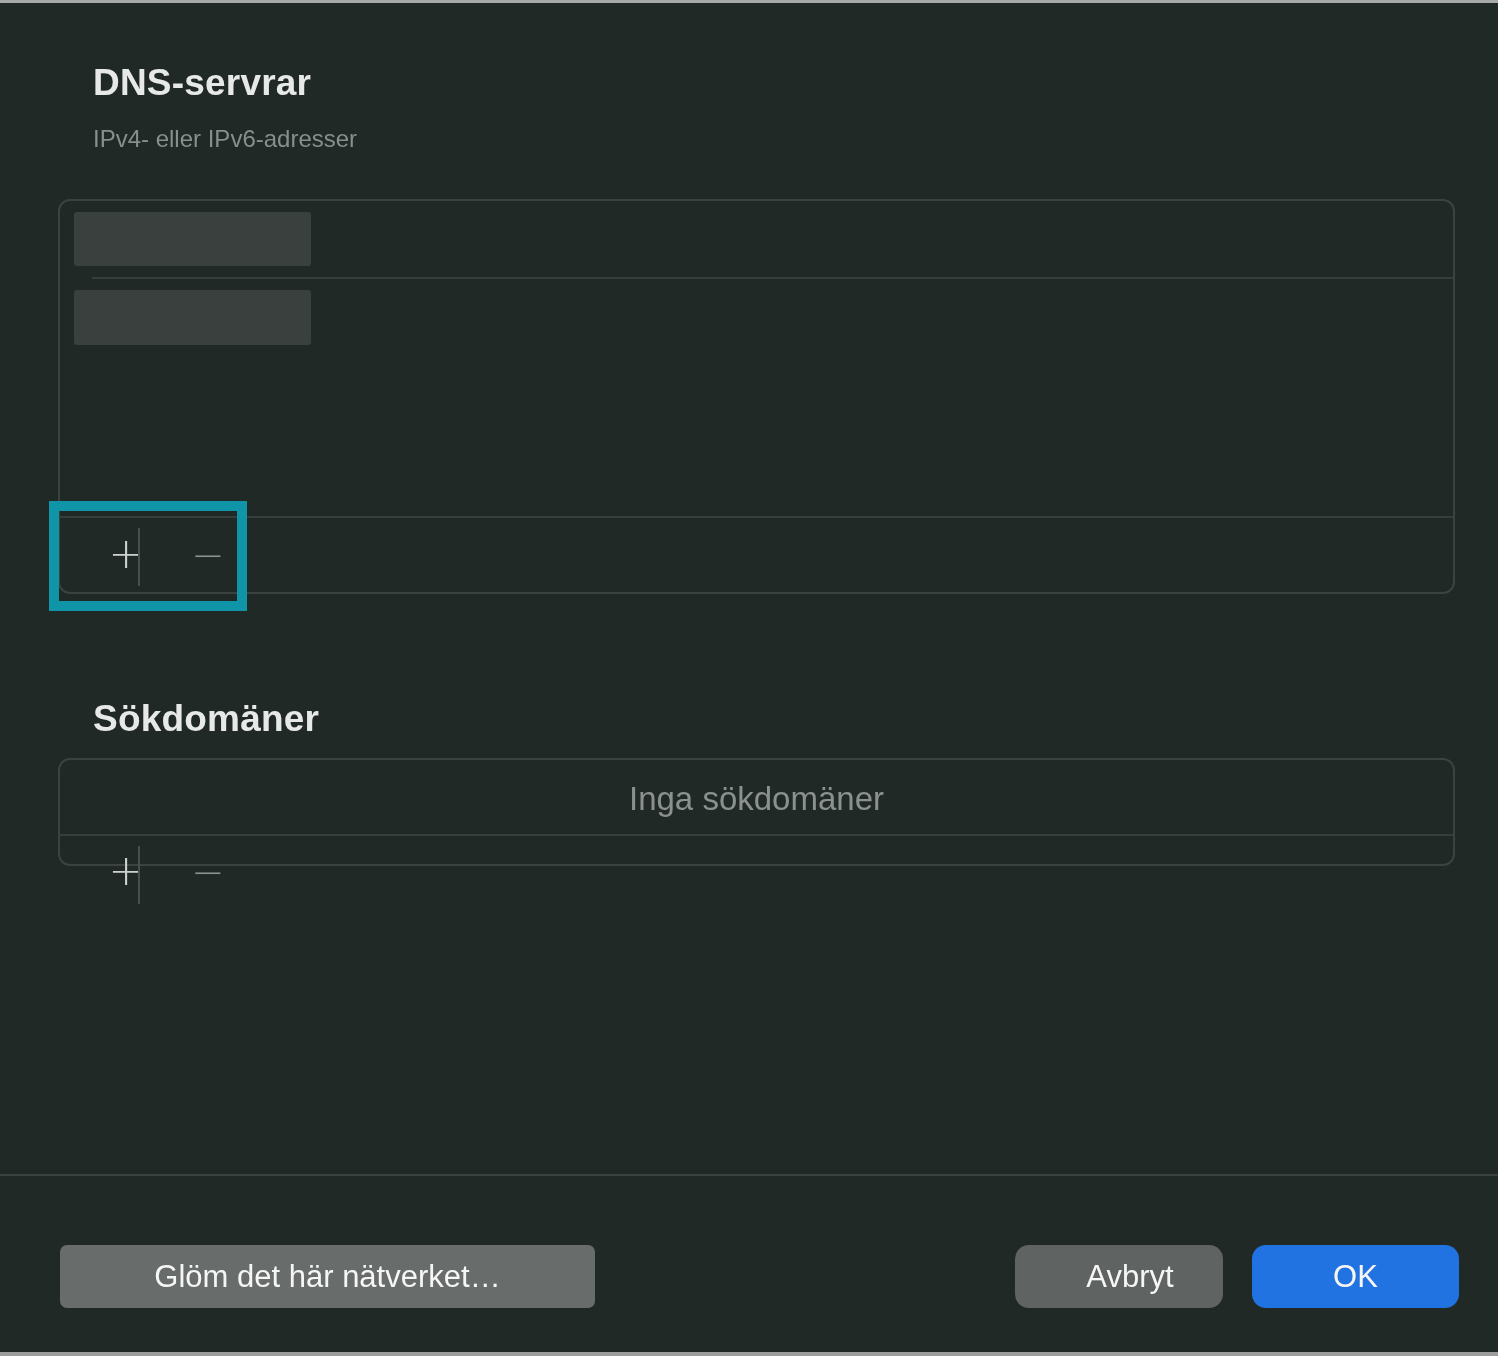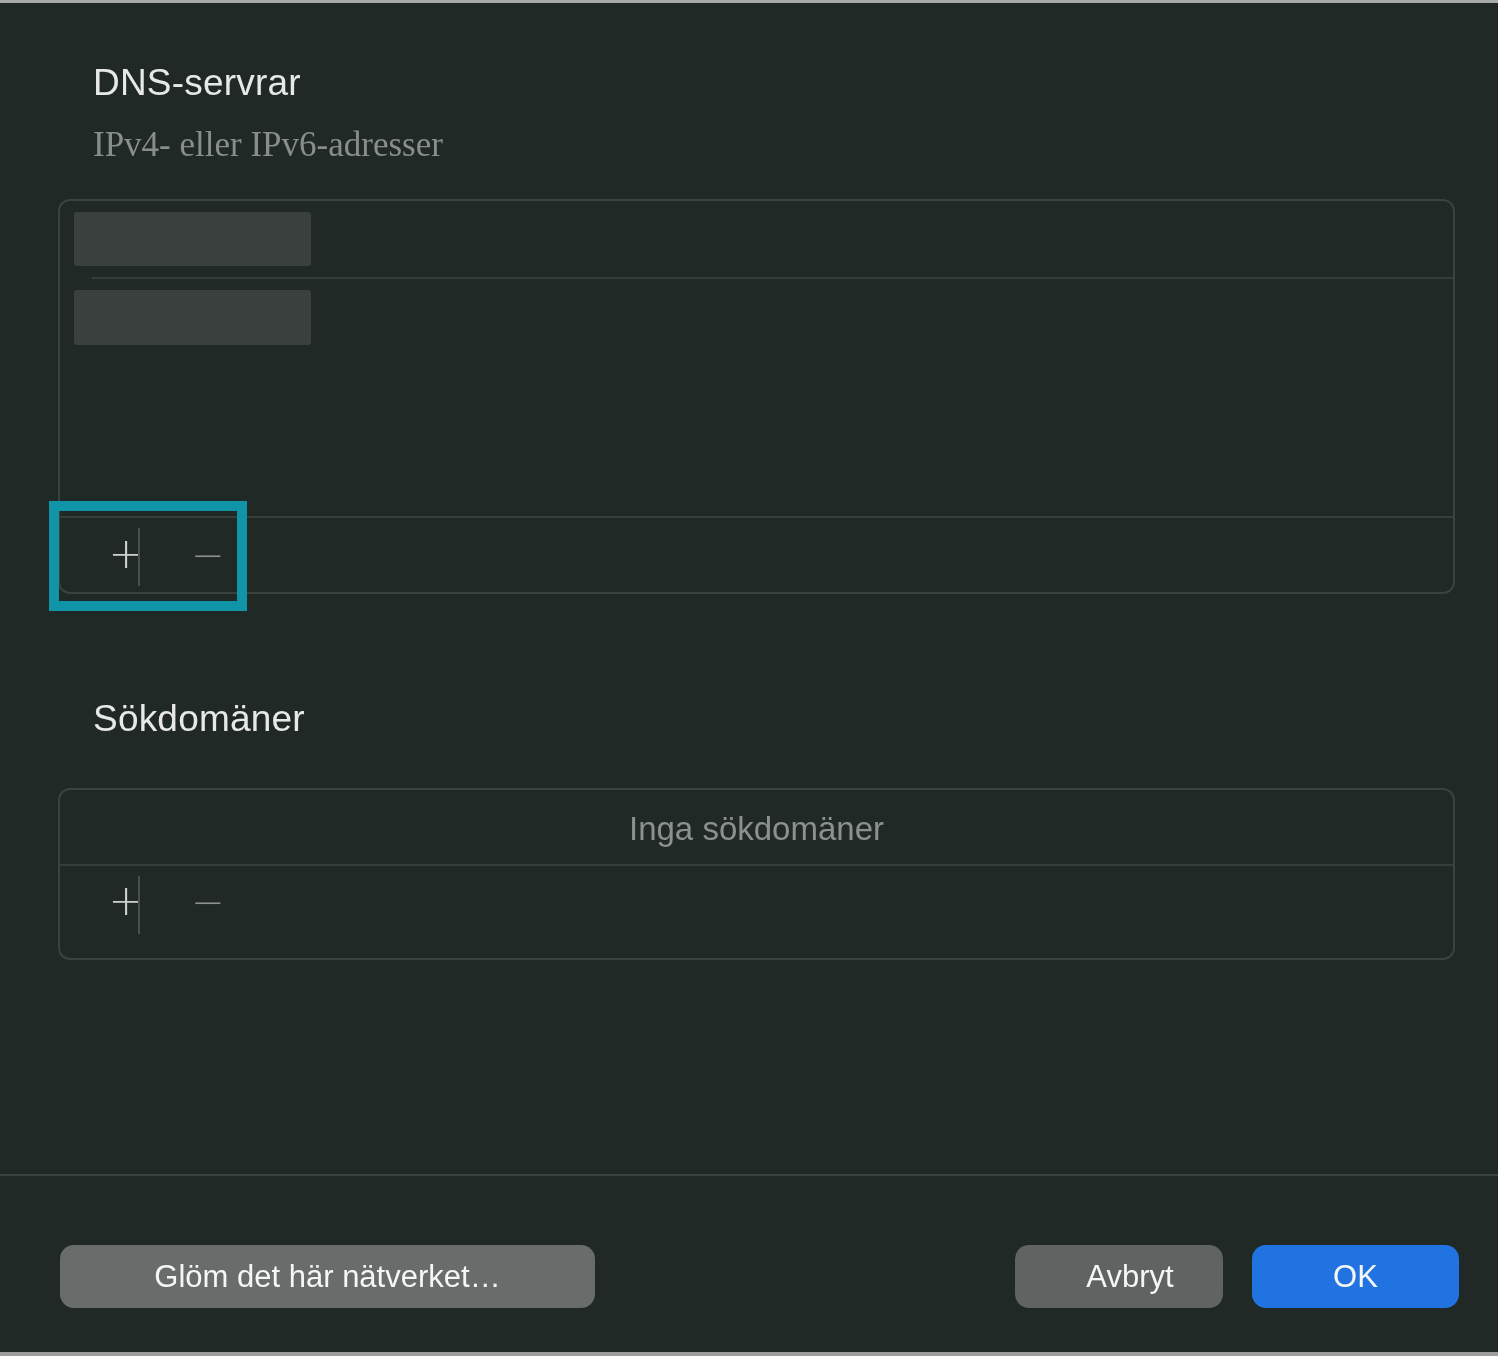--- a/index.html
+++ b/index.html
@@ -12,24 +12,24 @@
     -webkit-font-smoothing: antialiased;
   }
   .abs { position: absolute; }
 
   
   .edge-top    { left: 0; top: 0;      width: 1498px; height: 3px; background: #a8aaa9; }
   .edge-bottom { left: 0; top: 1352px; width: 1498px; height: 4px; background: #9b9e9d; }
 
   
   .section-title {
-    color: #e7e9e8; font-size: 37px; font-weight: normal; letter-spacing: 0.2px;
+    color: #e7e9e8; font-size: 37px; font-weight: bold; letter-spacing: 0.2px;
   }
   .section-subtitle {
-    color: #878e8b; font-size: 35px; font-weight: normal; font-family: Liberation Serif, serif;
+    color: #878e8b; font-size: 24px; font-weight: normal;
   }
 
   
   .listbox {
     border: 2px solid #3b4341;
     border-radius: 12px;
     background: #212927;
     box-sizing: border-box;
   }
   .redacted-block {
@@ -94,26 +94,26 @@
   <div class="abs hdivider" style="left:0; top:315px; right:0;"></div>
   <button class="abs ctl-plus" style="left:66px; top:332px; transform:translateX(-50%);">+</button>
   <div class="abs vsep" style="left:78px; top:327px; height:58px;"></div>
   <button class="abs ctl-minus" style="left:148px; top:334px; transform:translateX(-50%);">−</button>
 </div>
 
 <div class="abs highlight-rect" style="left: 49px; top: 501px; width: 198px; height: 110px; box-sizing: border-box; border-color: rgb(15, 149, 167);"></div>
 
 <div class="abs section-title" style="left:93px; top:698px;">Sökdomäner</div>
 
-<div class="abs listbox" style="left:58px; top:788px; width:1397px; height:172px;">
+<div class="abs listbox" style="left:58px; top:758px; width:1397px; height:108px;">
   <div class="abs empty-placeholder" style="left:0; top:20px;">Inga sökdomäner</div>
 
   <div class="abs hdivider" style="left:0; top:74px; right:0;"></div>
   <button class="abs ctl-plus" style="left:66px; top:90px; transform:translateX(-50%);">+</button>
   <div class="abs vsep" style="left:78px; top:86px; height:58px;"></div>
   <button class="abs ctl-minus" style="left:148px; top:92px; transform:translateX(-50%);">−</button>
 </div>
 
 <div class="abs footer-divider"></div>
 
-<button class="abs btn btn-gray-light" style="left:60px; top:1245px; width:535px;">Glöm det här nätverket…</button>
+<button class="abs btn btn-gray-light" style="left:60px; top:1245px; width:535px;border-radius:7px;">Glöm det här nätverket…</button>
 <button class="abs btn btn-gray" style="left:1015px; top:1245px; width:208px;padding-left:28px;">Avbryt</button>
 <button class="abs btn btn-blue" style="left: 1252px; top: 1245px; width: 207px; background: rgb(33, 115, 226);">OK</button>
 
 </body></html>

